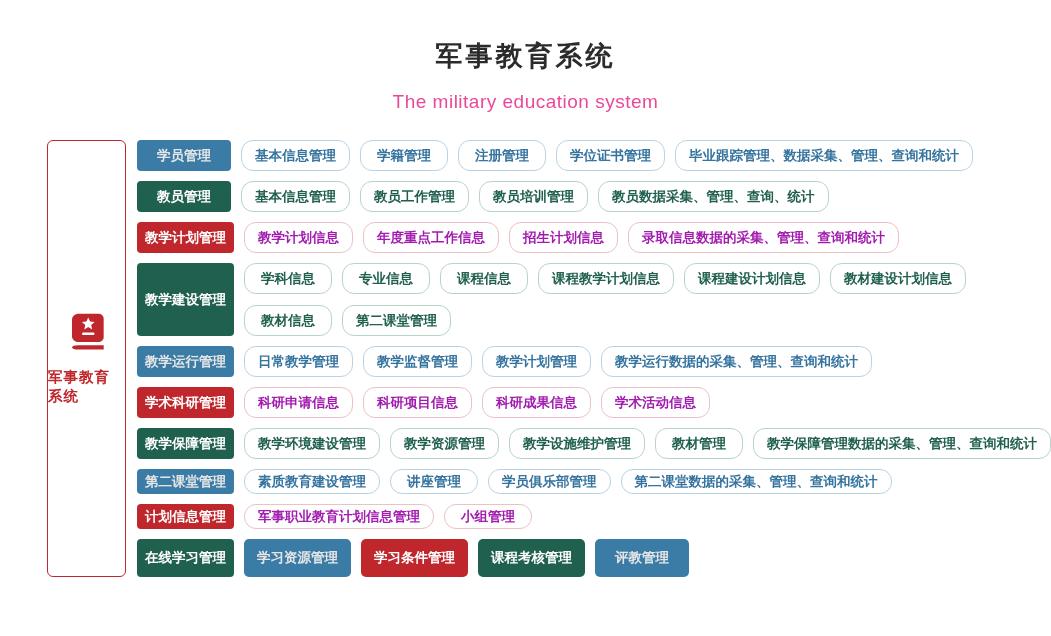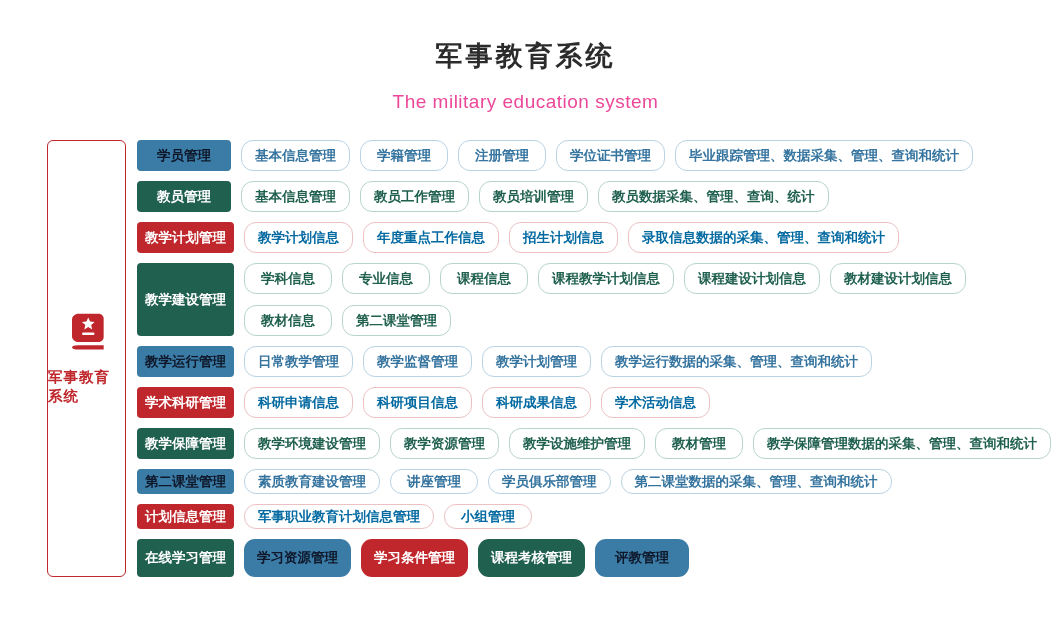--- a/index.html
+++ b/index.html
@@ -20,36 +20,36 @@
   .root-label { color:#bf272c; font-size:14.5px; font-weight:700; letter-spacing:1px; }
 
   .rows { display:flex; flex-direction:column; gap:10px; }
   .row  { display:flex; gap:10px; align-items:stretch; }
 
   .btn {
     display:flex; align-items:center; justify-content:center;
     font-size:13.5px; font-weight:700; white-space:nowrap;
     height:31px; border-radius:4px; cursor:default;
   }
-  .btn.filled.blue  { background:#3a7ca6; color:#0f172a; }
+  .btn.filled.blue  { background:#3a7ca6; color:#e5e5e5; }
   .btn.filled.green { background:#20604f; color:#fff; }
   .btn.filled.red   { background:#bf272c; color:#fff; }
   .btn.outline { background:#fff; border-radius:12px; }
   .btn.outline.blue  { border:1px solid #b9d3e2; color:#35749f; }
   .btn.outline.green { border:1px solid #b7d4c9; color:#20604f; }
-  .btn.outline.red   { border:1px solid #ecc1c3; color:#0369a1; }
+  .btn.outline.red   { border:1px solid #ecc1c3; color:#a21caf; }
 
   .cat { min-width:94px; padding:0 8px; align-self:stretch; height:auto; border-radius:4px; }
   .items { display:flex; flex-direction:column; gap:11px; justify-content:center; }
   .line  { display:flex; gap:10px; }
   .item  { min-width:88px; padding:0 13px; }
 
   #rows .row:nth-child(8) .item,
   #rows .row:nth-child(9) .item { height:25px; }
-  #rows .row:nth-child(10) .item { height:38px; border-radius:11px; min-width:94px; }
+  #rows .row:nth-child(10) .item { height:38px; border-radius:5px; min-width:94px; }
 </style>
 </head>
 <body>
 
 <div class="page">
 
   <div class="header">
     <div class="title">军事教育系统</div>
     <div class="subtitle">The military education system</div>
   </div>

